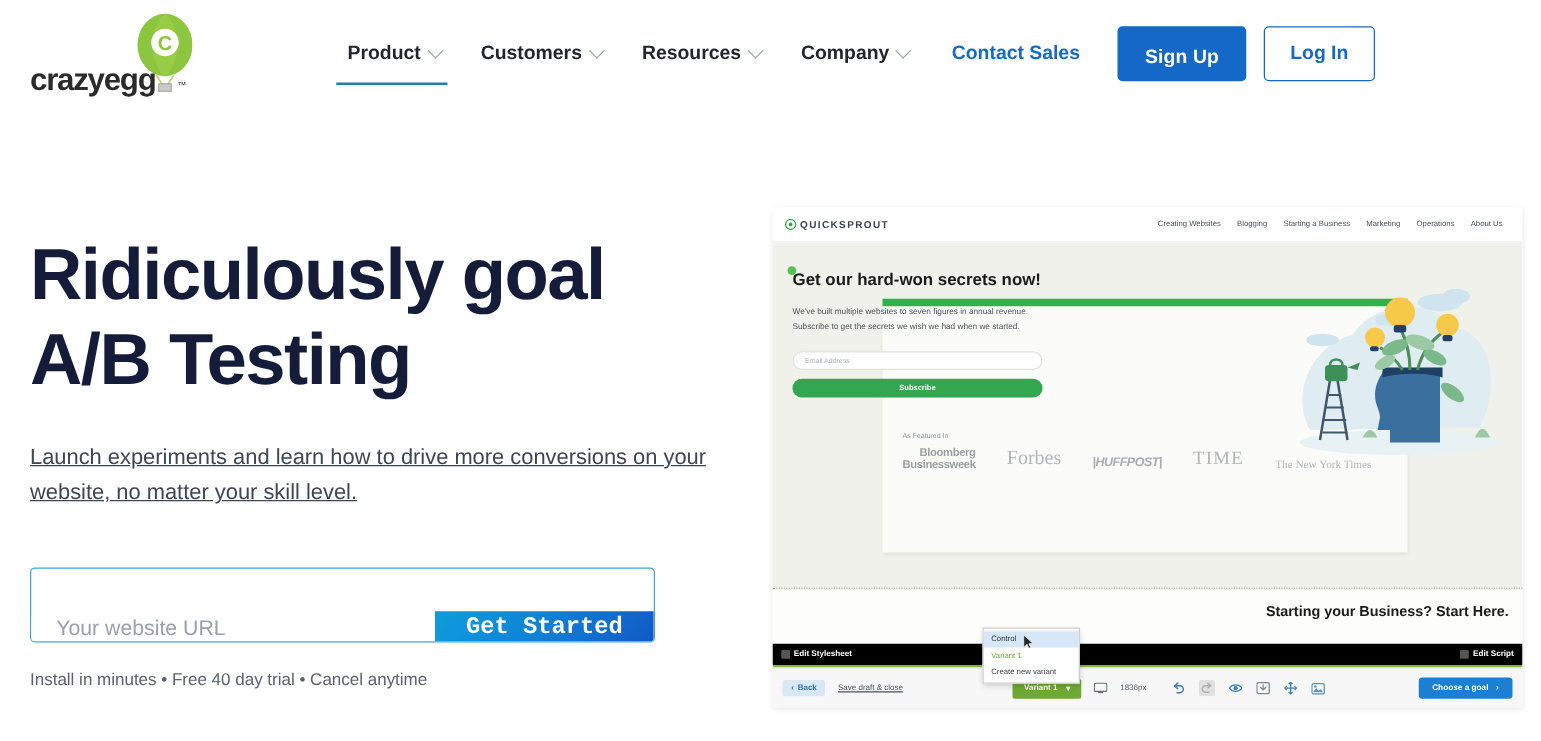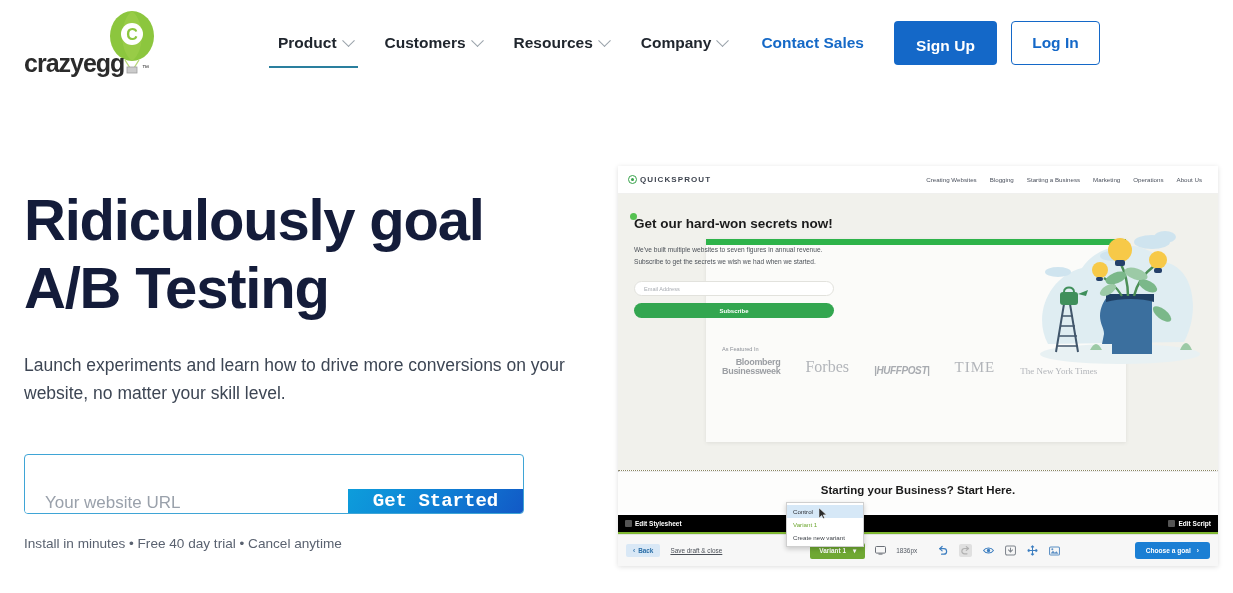--- a/index.html
+++ b/index.html
@@ -61,21 +61,21 @@
   
   #hero-left {
     position:absolute; left:24px; top:186px; width:580px;
   }
   #hero-title {
     font-size:58px; line-height:1.18; font-weight:bold;
     color:#141c3a; letter-spacing:-1.2px; margin:0;
   }
   #hero-sub {
     margin:28px 0 0 0; font-size:17.5px; line-height:1.62;
-    color:#3d4654; max-width:560px; font-weight:normal;
+    color:#3d4654; max-width:560px; font-weight:normal;text-decoration:underline;
   }
   #cta-row {
     margin-top:46px;
     display:flex; width:500px; height:60px;
     border:1.5px solid #3fa5d6; border-radius:4px; overflow:hidden;
     background:#fff;
     align-items:flex-end;
   }
   #url-input {
     flex:1; border:none; outline:none; padding:0 20px;
@@ -141,21 +141,21 @@
   .lg-forbes { font-family:"Liberation Serif", serif; font-size:16px; color:#b2b5ba; }
   .lg-huff { font-size:10px; font-weight:bold; font-style:italic; color:#a8abb0; letter-spacing:-.4px; }
   .lg-time { font-family:"Liberation Serif", serif; font-size:15px; letter-spacing:1px; color:#b2b5ba; }
   .lg-nyt { font-family:"Liberation Serif", serif; font-size:9px; color:#b2b5ba; }
 
   
   .s-ill { position:absolute; right:8px; top:10px; width:190px; height:180px; }
 
   .s-divider { border-top:1px dotted #8a8560; margin:0; }
   .s-lower { height:40px; background:#fdfdfc; position:relative; }
-  .s-lower-h { position:absolute; left:0; right:0; top:12px; text-align:center;
+  .s-lower-h { position:absolute; left:0; right:11px; top:12px; text-align:right;
                font-size:11.5px; font-weight:bold; color:#1b1b1b; }
 
   
   .s-black {
     position:absolute; left:0; right:0; top:349px; height:17px; background:#000;
     display:flex; align-items:center; justify-content:space-between; padding:0 7px;
   }
   .s-black span { font-size:6.5px; font-weight:bold; color:#fff; display:flex; align-items:center; gap:3px; }
   .ic-sq { width:7px; height:7px; background:#555; display:inline-block; border-radius:1px; }
   .s-greenline { position:absolute; left:0; right:0; top:366px; height:2px; background:#7fb832; }

